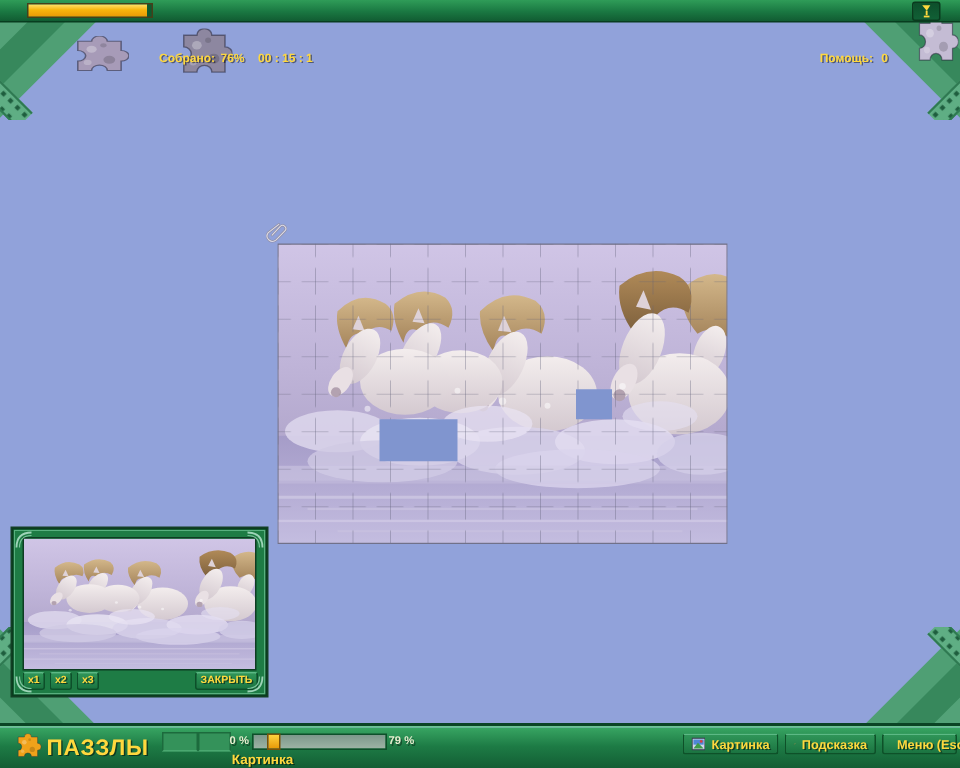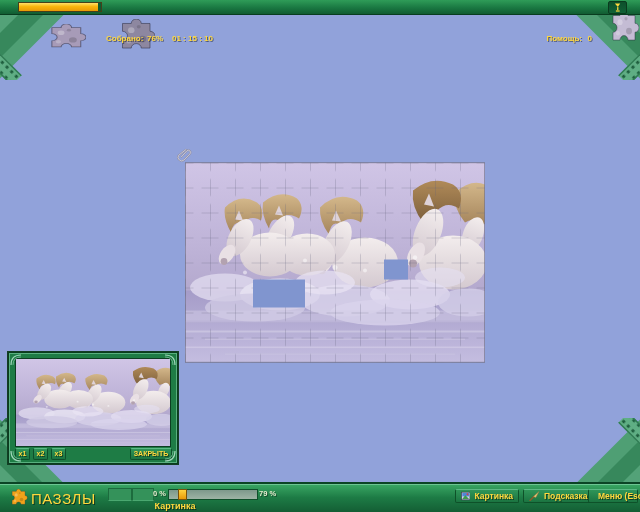--- a/index.html
+++ b/index.html
@@ -46,41 +46,41 @@
     text-shadow:1px 1px 0 rgba(0,0,0,.5);padding:0 2px;box-sizing:border-box;}
   .zx1{left:6px;width:15px;}
   .zx2{left:24px;width:15px;}
   .zx3{left:42px;width:15px;}
   .close-btn{left:121px;width:42px;}
   
   .bottom-bar{position:absolute;left:0;top:484px;width:640px;height:28px;
     background:linear-gradient(#38a562,#1d7b45 45%,#135c33);
     border-top:1px solid #6cc593;box-shadow:0 -2px 0 #0b4425;z-index:30;}
   .logo-icon{position:absolute;left:8px;top:4px;color:#f0a21a;}
-  .logo-text{position:absolute;left:31px;top:5px;font-size:15px;font-weight:normal;
+  .logo-text{position:absolute;left:31px;top:5px;font-size:15px;font-weight:bold;
     letter-spacing:.5px;color:#ffd83e;text-shadow:1px 1px 0 rgba(0,0,0,.5);}
   .slot{position:absolute;top:3px;height:11px;background:#34925a;
     border:1px solid #1c6b3d;border-bottom-color:#4aa870;}
   .slot1{left:108px;width:22px;}
   .slot2{left:132px;width:20px;}
   .bb-label{position:absolute;top:4px;font-size:7.5px;font-weight:bold;
     color:#e6edcf;text-shadow:1px 1px 0 rgba(0,0,0,.4);line-height:10px;white-space:nowrap;}
   .slider-track{position:absolute;left:168px;top:4px;width:88px;height:9px;
     background:linear-gradient(#7d988b,#9db3a5);border:1px solid #0e4f2a;}
   .slider-handle{position:absolute;left:10%;top:-1px;width:7px;height:9px;
     background:linear-gradient(#ffd23e,#e89a07);border:1px solid #7a5208;}
   .slider-caption{position:absolute;left:140px;top:16px;width:70px;text-align:center;
     font-size:9px;font-weight:bold;color:#ffd83e;text-shadow:1px 1px 0 rgba(0,0,0,.5);}
   .bb-btn{position:absolute;top:4px;height:14px;display:flex;align-items:center;
     gap:4px;padding:0 5px;box-sizing:border-box;
     background:linear-gradient(#2f9558,#1b7441);border:1px solid #0e5129;
     border-top-color:#5cb985;border-radius:2px;color:#ffd83e;font-size:8.5px;
     font-weight:bold;text-shadow:1px 1px 0 rgba(0,0,0,.5);white-space:nowrap;}
   .btn-picture{left:455px;width:64px;}
-  .btn-hint{left:523px;width:81px;}
+  .btn-hint{left:523px;width:61px;}
   .btn-menu{left:588px;width:50px;}
 </style>
 </head>
 <body>
 
 <svg width="0" height="0" style="position:absolute">
   <defs>
     <linearGradient id="sky" x1="0" y1="0" x2="0" y2="1">
       <stop offset="0" stop-color="#d0c5e6"></stop>
         <stop offset=".6" stop-color="#bfb4d8"></stop>
@@ -264,21 +264,21 @@
       <div class="mini-btn close-btn">ЗАКРЫТЬ</div>
     </div>
   </div>
 
   <div class="top-bar">
     <div class="progress">
       <div class="progress-fill"></div>
     </div>
     <span class="tb-text" style="left:106px">Собрано:</span>
     <span class="tb-text" style="left:147px">76%</span>
-    <span class="tb-text" style="left:172px">01 : 15 : 10</span>
+    <span class="tb-text" style="left:172px">00 : 15 : 1</span>
     <span class="tb-text" style="right:58px">Помощь:</span>
     <span class="tb-text" style="right:48px">0</span>
     <div class="hint-btn">
       <svg width="9" height="10" viewBox="0 0 10 11">
         <polygon points="2,0.5 8,0.5 5.4,4.5" fill="#ffd83e"></polygon>
         <rect x="4.6" y="4.5" width="1.4" height="3.4" fill="#ffd83e"></rect>
         <rect x="3.2" y="8.2" width="4.2" height="1.3" fill="#ffd83e"></rect>
       </svg>
     </div>
   </div>

